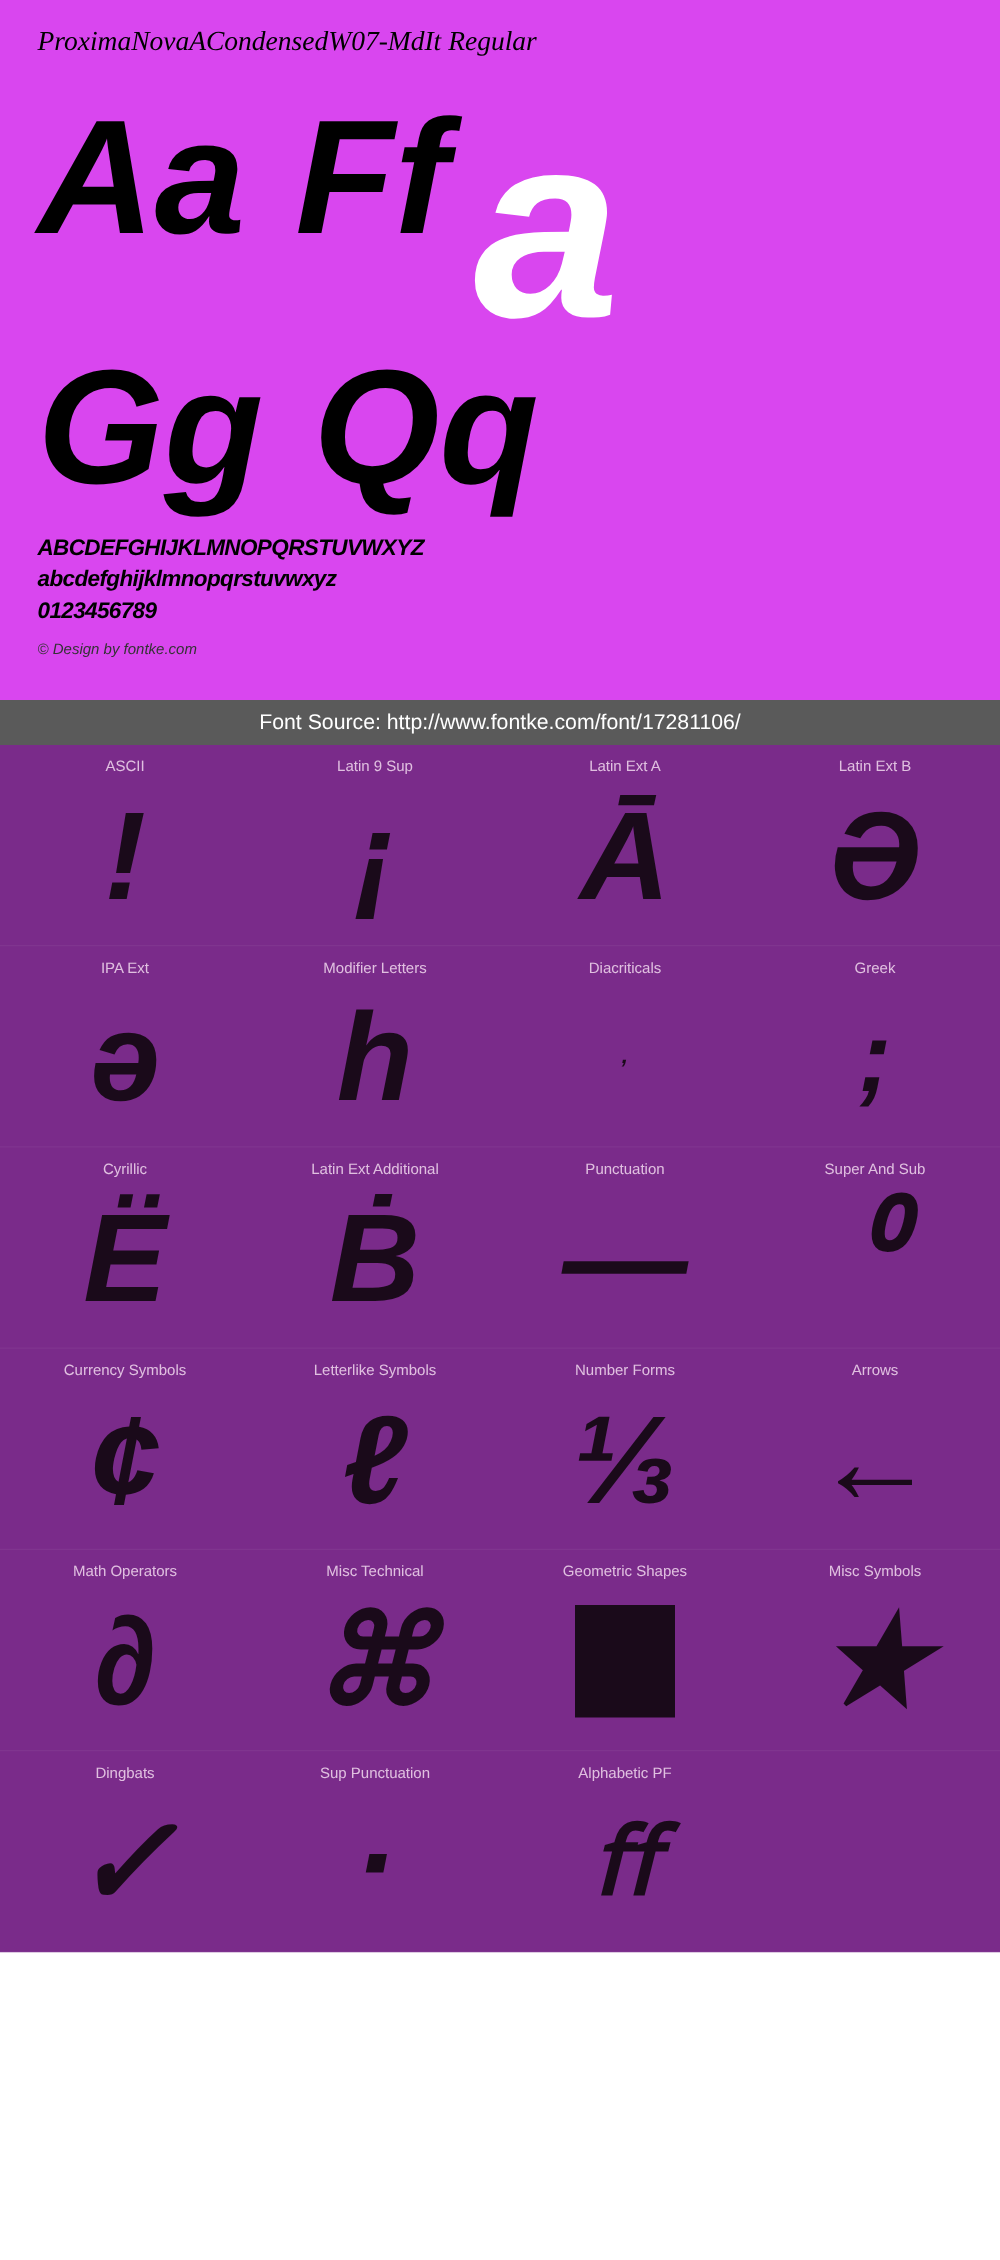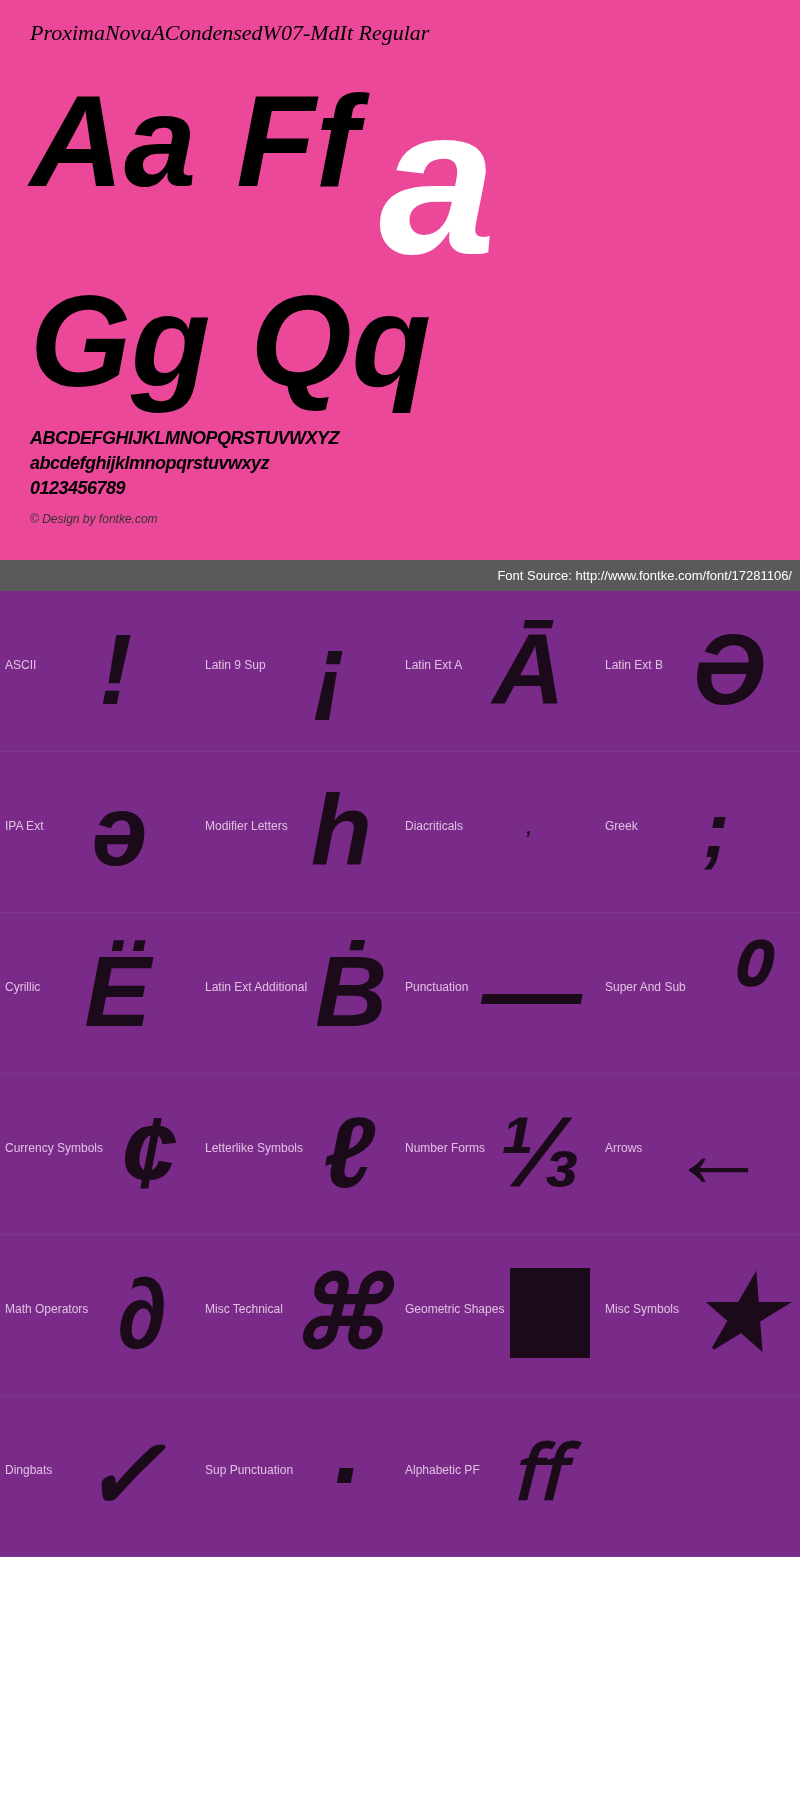--- a/index.html
+++ b/index.html
@@ -3,21 +3,21 @@
   <meta charset="utf-8">
   <style>
     * { margin: 0; padding: 0; box-sizing: border-box; }
     body {
       width: 800px;
       background: #fff;
       font-family: sans-serif;
     }
 
     .header-section {
-      background: #ec4899;
+      background: #d946ef;
       padding: 20px 14px 30px 30px;
       min-height: 560px;
     }
 
     .font-title {
       font-style: italic;
       font-size: 22px;
       color: #000;
       margin-bottom: 30px;
       font-family: Georgia, serif;
@@ -66,39 +66,39 @@
       text-align: left;
       font-size: 12px;
       color: #333;
       margin-top: 10px;
       font-style: italic;
     }
 
     .source-bar {
       background: #5a5a5a;
       color: #fff;
-      text-align: right;
-      font-size: 13px;
+      text-align: center;
+      font-size: 17px;
       padding: 8px;
     }
 
     .glyphs-section {
       background: #7a2b8a;
       padding: 0;
     }
 
     .glyph-row {
       display: grid;
       grid-template-columns: repeat(4, 1fr);
       border-bottom: 1px solid rgba(255,255,255,0.05);
     }
 
     .glyph-cell {
       display: flex;
-      flex-direction: row;
+      flex-direction: column;
       align-items: center;
       padding: 10px 5px 15px 5px;
       min-height: 160px;
     }
 
     .glyph-label {
       font-size: 12px;
       color: #e0c0e0;
       margin-bottom: 8px;
       text-align: center;

